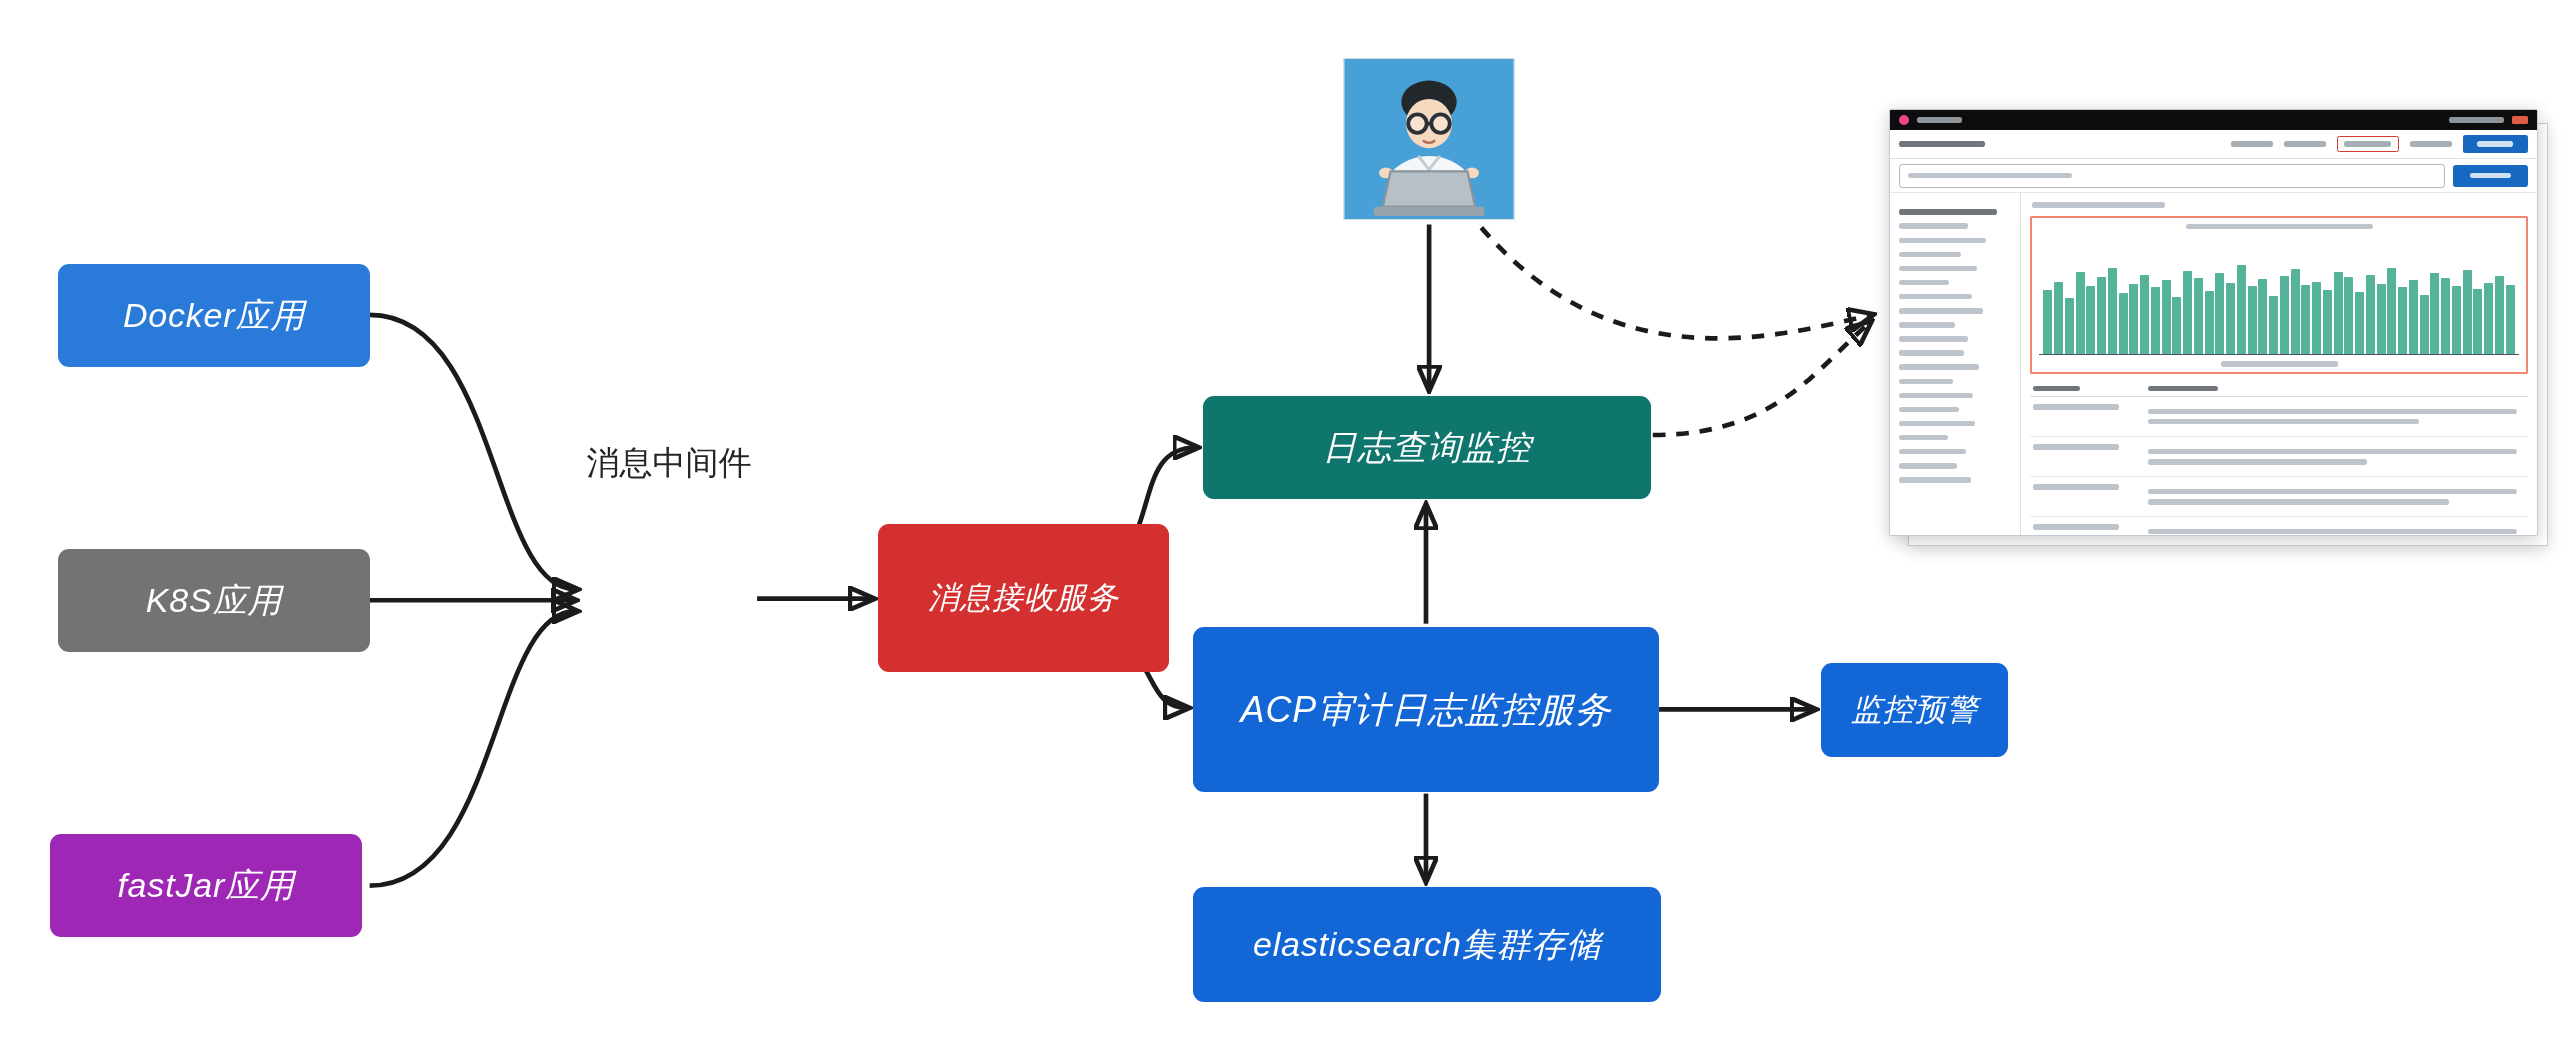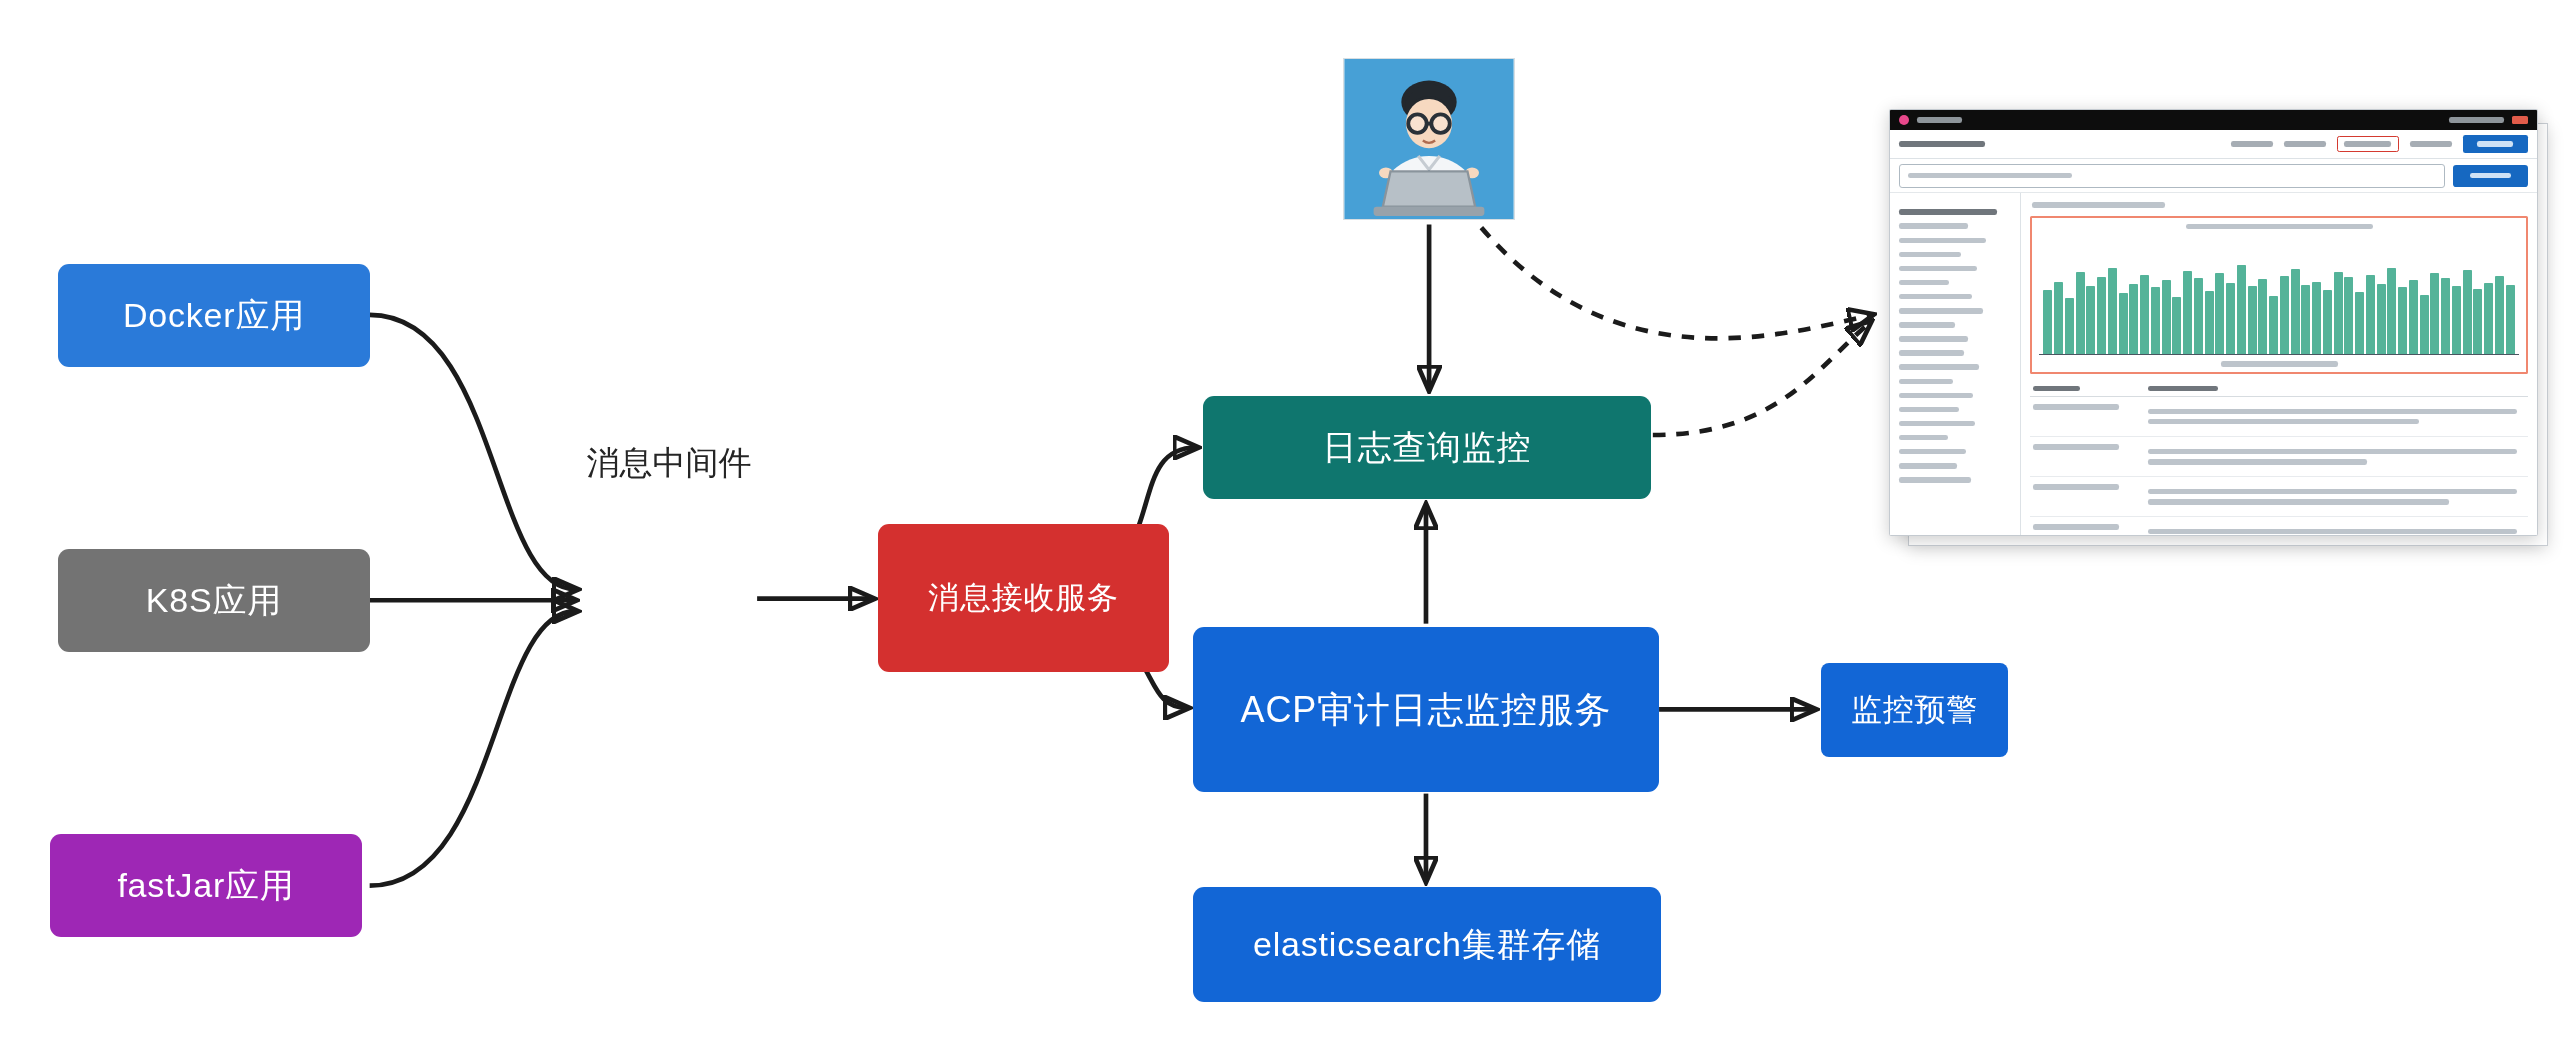--- a/index.html
+++ b/index.html
@@ -3,31 +3,31 @@
 <meta charset="utf-8">
 <style>
   html,body{margin:0;padding:0;background:#fff;}
   #canvas{
     position:relative;width:2576px;height:1061px;background:#ffffff;overflow:hidden;
     font-family:"Liberation Sans","DejaVu Sans",sans-serif;
   }
   
   .node{
     position:absolute;display:flex;flex-direction:column;align-items:center;justify-content:center;
-    color:#fff;border-radius:11px;text-align:left;font-weight:500;letter-spacing:0.8px;
+    color:#fff;border-radius:11px;text-align:left;font-weight:500;letter-spacing:0.8px;font-style:italic;
   }
   .node .ln{display:block;line-height:1.25;}
   #node-docker  {left:58px;  top:264px;  width:312px; height:103px; font-size:34px;}
   #node-k8s     {left:58px;  top:549px;  width:312px; height:103px; font-size:34px;}
   #node-fastjar {left:50px;  top:834px; width:312px; height:103px; font-size:34px;}
   #node-mq      {left:581px; top:524px;  width:176px; height:148px; font-size:33px;}
   #node-recv    {left:878px;top:524px;  width:291px; height:148px; font-size:31px;}
   #node-logq    {left:1203px;top:396px;  width:448px; height:103px; font-size:34px;}
   #node-acp     {left:1193px;top:627px;  width:466px; height:165px; font-size:36px;}
-  #node-alert   {left:1821px;top:663px;  width:187px; height:94px; font-size:31px;border-radius:8px;}
+  #node-alert   {left:1821px;top:663px;  width:187px; height:94px; font-size:31px;}
   #node-es      {left:1193px;top:887px; width:468px; height:115px; font-size:34px;}
   #mq-caption{
     position:absolute;left:566px;top:441px;width:206px;text-align:center;
     font-size:33px;color:#252525;font-weight:500;
   }
   
   #arrows{position:absolute;left:0;top:0;width:2576px;height:1061px;pointer-events:none;}
   #arrows path{fill:none;stroke:#1b1b1b;stroke-width:6px;}
   #arrows path.dashed{stroke-dasharray:16 14;}
   

